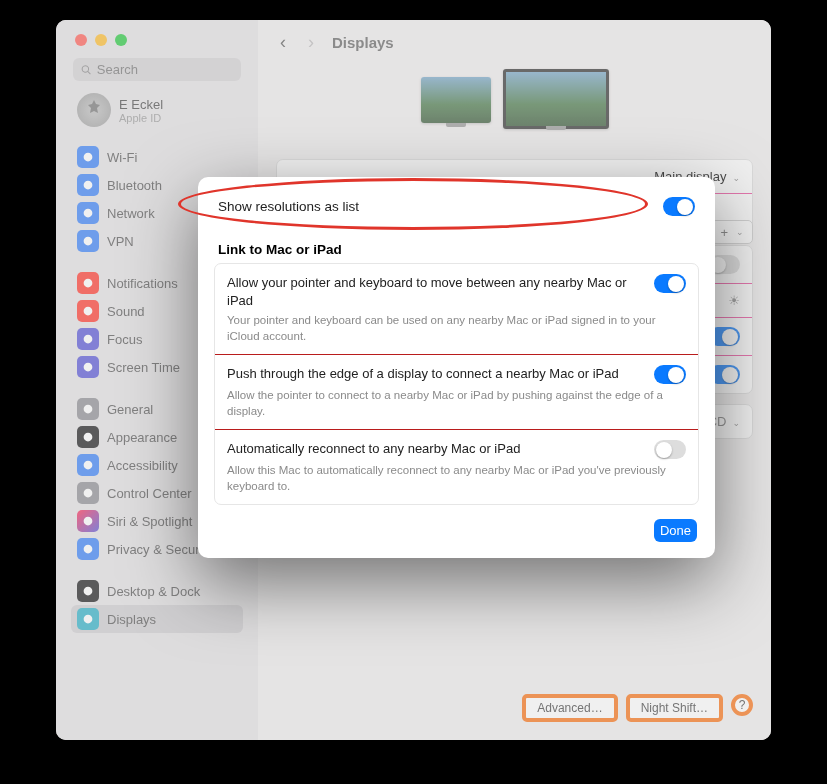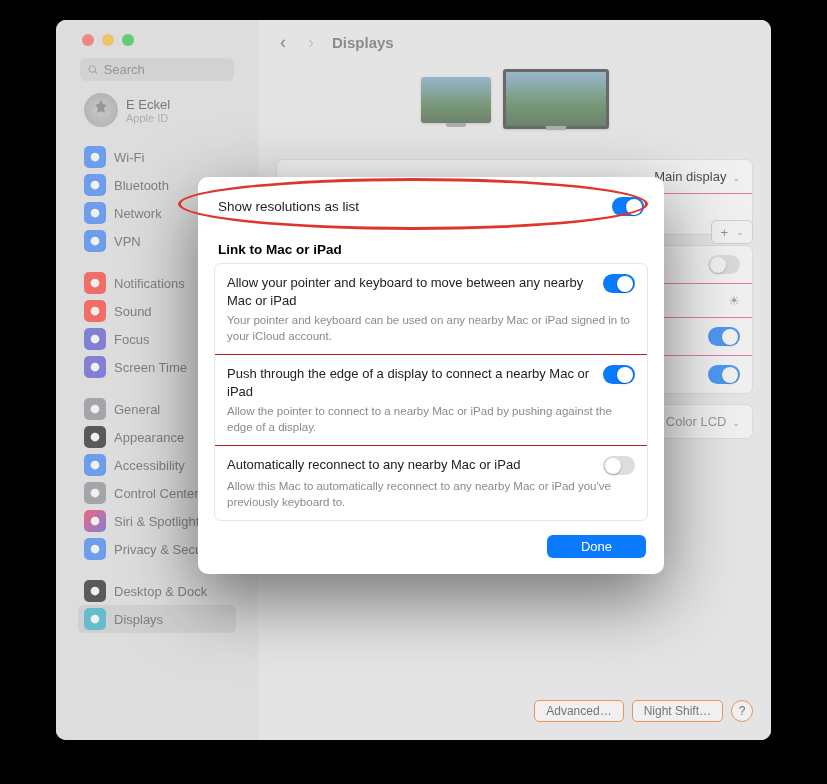--- a/index.html
+++ b/index.html
@@ -19,21 +19,21 @@
       height: 720px;
       background: #ece9e9;
       border-radius: 10px;
       box-shadow: 0 20px 60px rgba(0,0,0,0.6);
       display: flex;
       overflow: hidden;
     }
     .sidebar {
       width: 202px;
       background: #e4e2e4;
-      padding: 8px 16px;
+      padding: 8px 9px;
       overflow: hidden;
     }
     .traffic-lights {
       display: flex;
       gap: 8px;
       padding: 6px 10px 12px;
     }
     .traffic-lights span {
       width: 12px;
       height: 12px;
@@ -138,21 +138,21 @@
       display: flex; justify-content: space-between; align-items: center;
       padding: 9px 12px; font-size: 13px;
       border-bottom: 1px solid #ec4899;
     }
     .panel-row:last-child { border-bottom: none; }
     .bottom-buttons{
       display:flex;gap:8px;justify-content:flex-end;
       position:absolute;bottom:18px;right:18px;
     }
     .btn {
-      background: #fff; border: 1px solid #f97316;
+      background: #fff; border: 4px solid #f97316;
       border-radius: 5px; padding: 3px 11px;
       font-size: 12px; color: #444;
     }
     .btn-help{width:22px;height:22px;padding:0;border-radius:50%;text-align:center;}
 
     
     .slider-track{width:240px;height:3px;background:#ccc;border-radius:2px;position:relative;margin:0 10px;}
     .slider-thumb{position:absolute;top:-5px;left:60%;width:13px;height:13px;background:#fff;border:1px solid #aaa;border-radius:50%;}
 
     
@@ -173,21 +173,21 @@
     .dim-overlay {
       position: absolute; inset: 0;
       background: rgba(210,210,210,0.34);
       pointer-events: none;
     }
 
     
     .modal {
       position: absolute;
       left: 198px; top: 177px;
-      width: 466px;
+      width: 517px;
       background: #fff;
       border-radius: 10px;
       box-shadow: 0 24px 70px rgba(0,0,0,0.5);
       padding: 10px 4px 14px;
     }
     .modal-row {
       display:flex;justify-content:space-between;align-items:center;
       padding: 10px 16px;
       font-size: 13.5px; color: #222;
     }
@@ -206,21 +206,21 @@
       display:flex;justify-content:space-between;align-items:flex-start;gap:10px;
     }
     .grow-title { font-size: 13px; color: #222; line-height:1.35; }
     .grow-desc { font-size: 11.5px; color: #8a8a8a; margin-top: 4px; line-height:1.35; }
     .modal-footer {
       display:flex;justify-content:flex-end;
       padding: 14px 14px 2px;
     }
     .btn-primary {
       background:#0a7aff;color:#fff;border:none;
-      border-radius:6px;padding:4px 34px;font-size:13px;font-weight:500;
+      border-radius:6px;padding:4px 6px;font-size:13px;font-weight:500;
     }
 
     
     .annot-ellipse {
       position:absolute;
       left: 178px; top: 178px;
       width: 470px; height: 52px;
       border: 3px solid #e0352b;
       border-radius: 50%;
       pointer-events:none;

